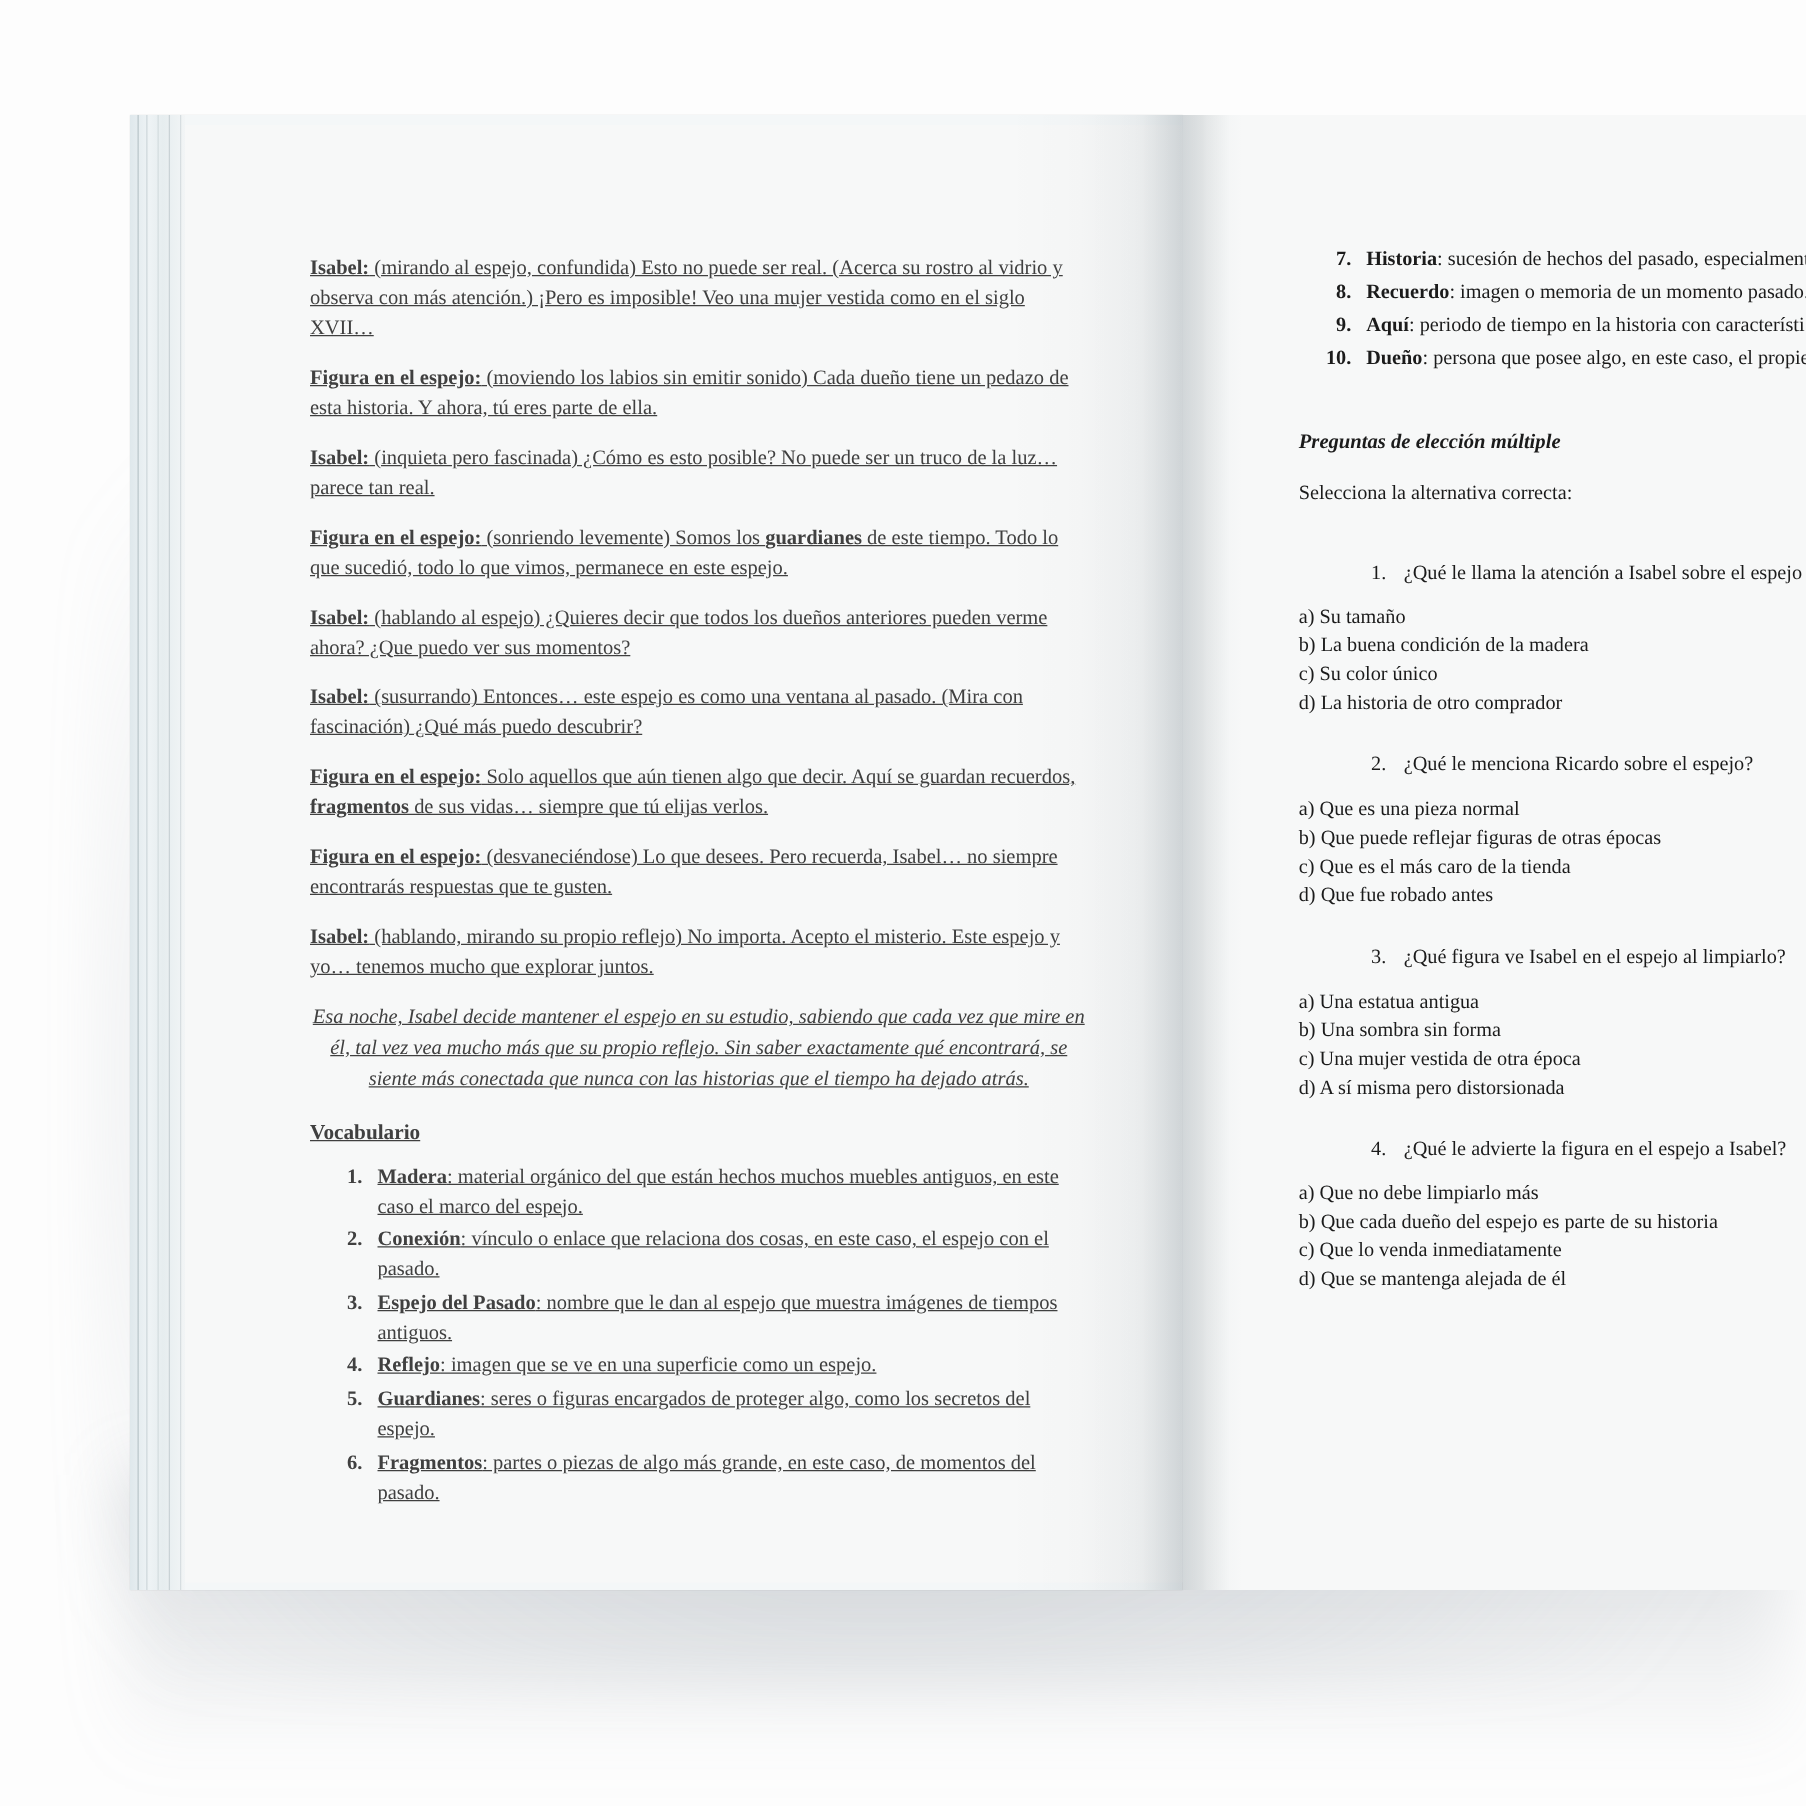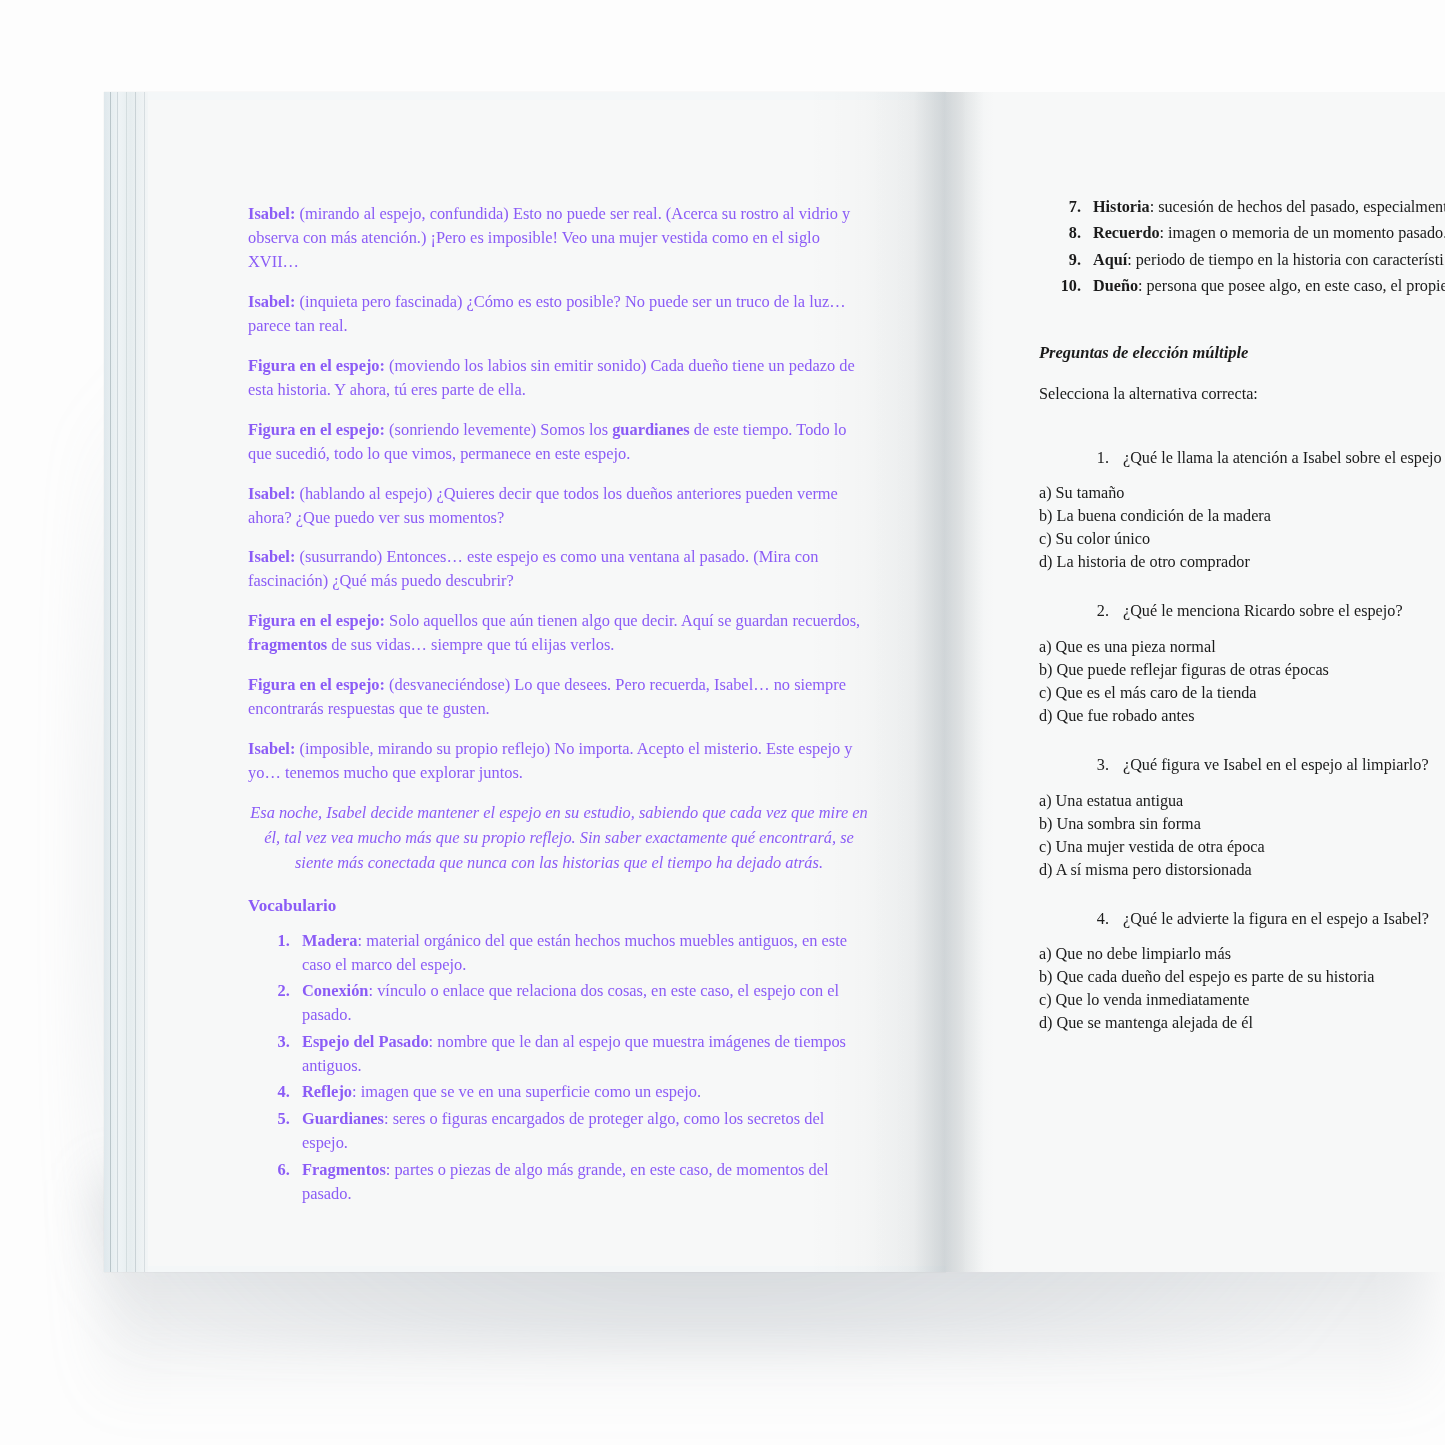--- a/index.html
+++ b/index.html
@@ -126,23 +126,24 @@
     background: linear-gradient(to right, rgba(255,255,255,0) 0%, rgba(0,0,0,0.02) 55%, rgba(0,0,0,0.055) 88%, rgba(0,0,0,0.0) 100%);
     pointer-events: none;
   }
 
   
   .col-left {
     position: absolute;
     left: 144px;
     top: 110px;
     width: 622px;
-    color: #8b5cf6;
+    color: #404040;
     font-size: 16.4px;
     line-height: 1.46;
+    text-decoration: underline;
   }
   .col-right {
     position: absolute;
     left: 935px;
     top: 104px;
     width: 520px;
     color: #1b1b1b;
     font-size: 16.2px;
     line-height: 1.46;
   }
@@ -235,49 +236,49 @@
     <div class="gutter"></div>
     <div class="page-curve"></div>
 
     <div class="col-left">
 
       <p class="dlg">
         <span class="speaker">Isabel:</span><span> (mirando al espejo, confundida) Esto no puede ser real. (Acerca su rostro al vidrio y observa con más atención.) ¡Pero es imposible! Veo una mujer vestida como en el siglo XVII…</span>
       </p>
 
       <p class="dlg">
+        <span class="speaker">Figura en el espejo:</span><span> (moviendo los labios sin emitir sonido) Cada dueño tiene un pedazo de esta historia. Y ahora, tú eres parte de ella.</span>
+      </p>
+
+      <p class="dlg">
         <span class="speaker">Isabel:</span><span> (inquieta pero fascinada) ¿Cómo es esto posible? No puede ser un truco de la luz… parece tan real.</span>
       </p>
 
       <p class="dlg">
-        <span class="speaker">Figura en el espejo:</span><span> (moviendo los labios sin emitir sonido) Cada dueño tiene un pedazo de esta historia. Y ahora, tú eres parte de ella.</span>
-      </p>
-
-      <p class="dlg">
         <span class="speaker">Figura en el espejo:</span><span> (sonriendo levemente) Somos los </span><b>guardianes</b><span> de este tiempo. Todo lo que sucedió, todo lo que vimos, permanece en este espejo.</span>
       </p>
 
       <p class="dlg">
         <span class="speaker">Isabel:</span><span> (hablando al espejo) ¿Quieres decir que todos los dueños anteriores pueden verme ahora? ¿Que puedo ver sus momentos?</span>
       </p>
 
       <p class="dlg">
         <span class="speaker">Isabel:</span><span> (susurrando) Entonces… este espejo es como una ventana al pasado. (Mira con fascinación) ¿Qué más puedo descubrir?</span>
       </p>
 
       <p class="dlg">
         <span class="speaker">Figura en el espejo:</span><span> Solo aquellos que aún tienen algo que decir. Aquí se guardan recuerdos, </span><b>fragmentos</b><span> de sus vidas… siempre que tú elijas verlos.</span>
       </p>
 
       <p class="dlg">
         <span class="speaker">Figura en el espejo:</span><span> (desvaneciéndose) Lo que desees. Pero recuerda, Isabel… no siempre encontrarás respuestas que te gusten.</span>
       </p>
 
       <p class="dlg">
-        <span class="speaker">Isabel:</span><span> (imposible, mirando su propio reflejo) No importa. Acepto el misterio. Este espejo y yo… tenemos mucho que explorar juntos.</span>
+        <span class="speaker">Isabel:</span><span> (hablando, mirando su propio reflejo) No importa. Acepto el misterio. Este espejo y yo… tenemos mucho que explorar juntos.</span>
       </p>
 
       <p class="narr">Esa noche, Isabel decide mantener el espejo en su estudio, sabiendo que cada vez que mire en él, tal vez vea mucho más que su propio reflejo. Sin saber exactamente qué encontrará, se siente más conectada que nunca con las historias que el tiempo ha dejado atrás.</p>
 
       <h3 class="section">Vocabulario</h3>
 
       <ol class="vocab">
         <li><b>Madera</b><span>: material orgánico del que están hechos muchos muebles antiguos, en este caso el marco del espejo.</span></li>
         <li><b>Conexión</b><span>: vínculo o enlace que relaciona dos cosas, en este caso, el espejo con el pasado.</span></li>
         <li><b>Espejo del Pasado</b><span>: nombre que le dan al espejo que muestra imágenes de tiempos antiguos.</span></li>

